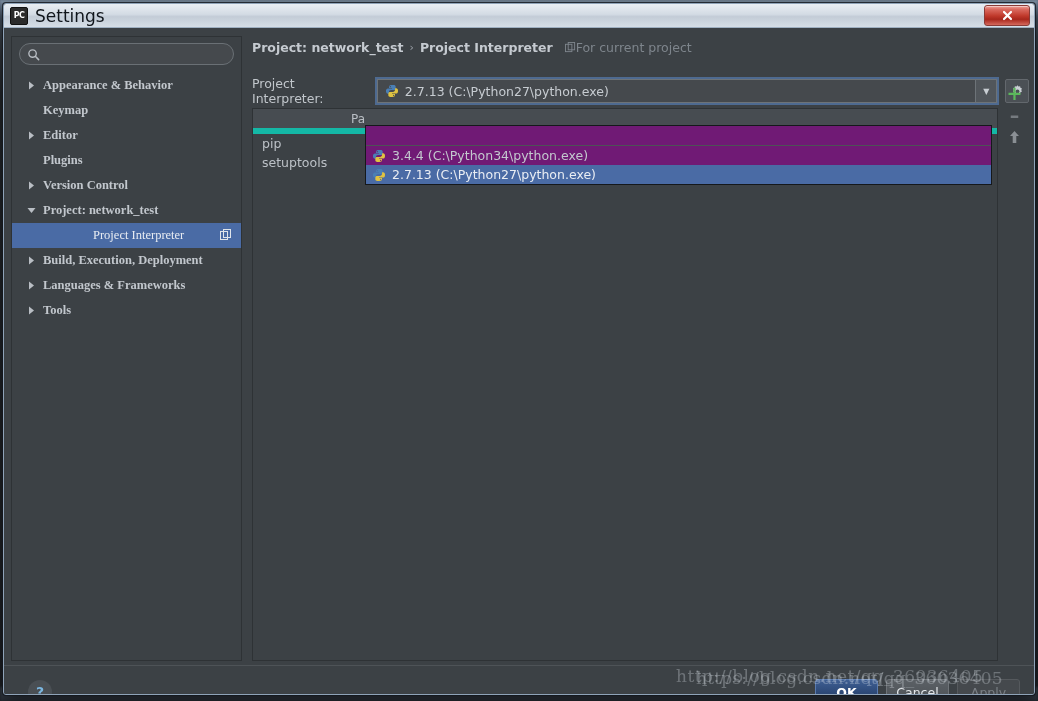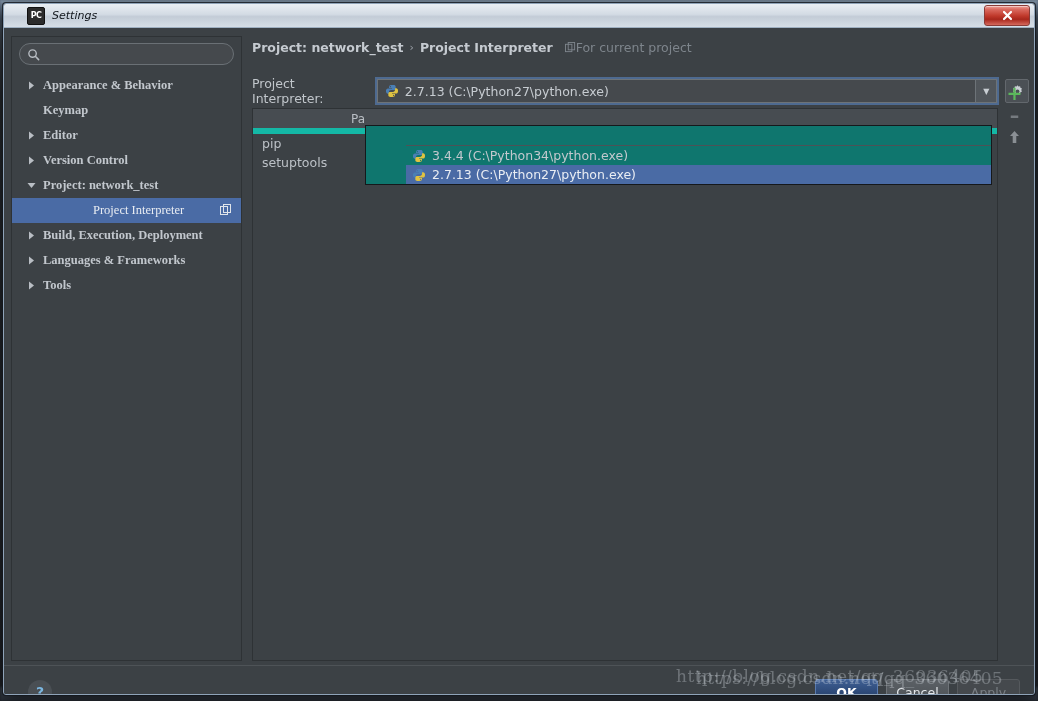--- a/index.html
+++ b/index.html
@@ -50,35 +50,34 @@
   }
 
   .titlebar {
     position: relative;
     height: 23px;
     background: linear-gradient(180deg, #e9eef3 0%, #d3dbe4 45%, #c3ccd7 55%, #d6dee6 100%);
     border-bottom: 1px solid #9fb0c2;
     display: flex; align-items: center;
   }
   .title-icon {
-    width: 16px; height: 16px; margin-left: 23px; margin-right: 7px;
+    width: 16px; height: 16px; margin-left: 6px; margin-right: 7px;
     background: #2b2b2b;
     border: 1px solid #111;
     border-radius: 2px;
     color: #fff;
     font-size: 8px; font-weight: bold;
     display: flex; align-items: center; justify-content: center;
     letter-spacing: -0.5px;
     font-family: "DejaVu Sans", sans-serif;
   }
   .title-text {
-    font-size: 11px;
+    font-size: 17px;
     color: #10151b;
     font-family: "DejaVu Sans", sans-serif;
-    font-style: italic;
   }
   .win-close {
     position: absolute; right: 4px; top: 1px;
     width: 44px; height: 19px;
     border-radius: 3px;
     border: 1px solid #8a3a36;
     background: linear-gradient(180deg, #f0a49c 0%, #da6a5f 18%, #c0392b 52%, #a8271c 70%, #d4685c 100%);
     color: #fff;
     font-size: 12px; font-weight: bold;
     display: flex; align-items: center; justify-content: center;
@@ -270,25 +269,24 @@
     cursor: pointer;
   }
   .plus-glyph { color: #5bb85b; font-size: 19px; line-height: 14px; font-weight: bold; }
   .minus-glyph { color: #767b80; font-size: 19px; line-height: 10px; font-weight: bold; }
 
   
   .dropdown {
     position: absolute;
     left: 361px; top: 97px;
     width: 627px;
-    background: #0f766e;
+    background: #701a75;
     border: 1px solid #15181b;
     box-sizing: border-box;
     z-index: 40;
-    padding-left: 40px;
   }
   .dd-blank { height: 19px; border-bottom: 1px solid #4d5256; }
   .dd-item {
     height: 19px;
     display: flex; align-items: center;
     color: #c3c8ce;
     font-size: 12.5px;
     font-family: "DejaVu Sans", sans-serif;
     padding-left: 6px;
     white-space: nowrap;
@@ -422,20 +420,26 @@
           <span class="tree-label">Keymap</span>
         </div>
 
         <div class="tree-row bold">
           <svg class="arrow" viewBox="0 0 11 11">
               <path d="M3 1.5 L8 5.5 L3 9.5 Z" fill="#b9bec4"></path>
             </svg>
           <span class="tree-label">Editor</span>
         </div>
 
+        <div class="tree-row bold">
+          <svg class="arrow none" viewBox="0 0 11 11">
+              <path d="M3 1.5 L8 5.5 L3 9.5 Z" fill="#b9bec4"></path>
+            </svg>
+          <span class="tree-label">Plugins</span>
+        </div>
 
         <div class="tree-row bold">
           <svg class="arrow" viewBox="0 0 11 11">
               <path d="M3 1.5 L8 5.5 L3 9.5 Z" fill="#b9bec4"></path>
             </svg>
           <span class="tree-label">Version Control</span>
         </div>
 
         <div class="tree-row bold">
           <svg class="arrow" viewBox="0 0 11 11">

